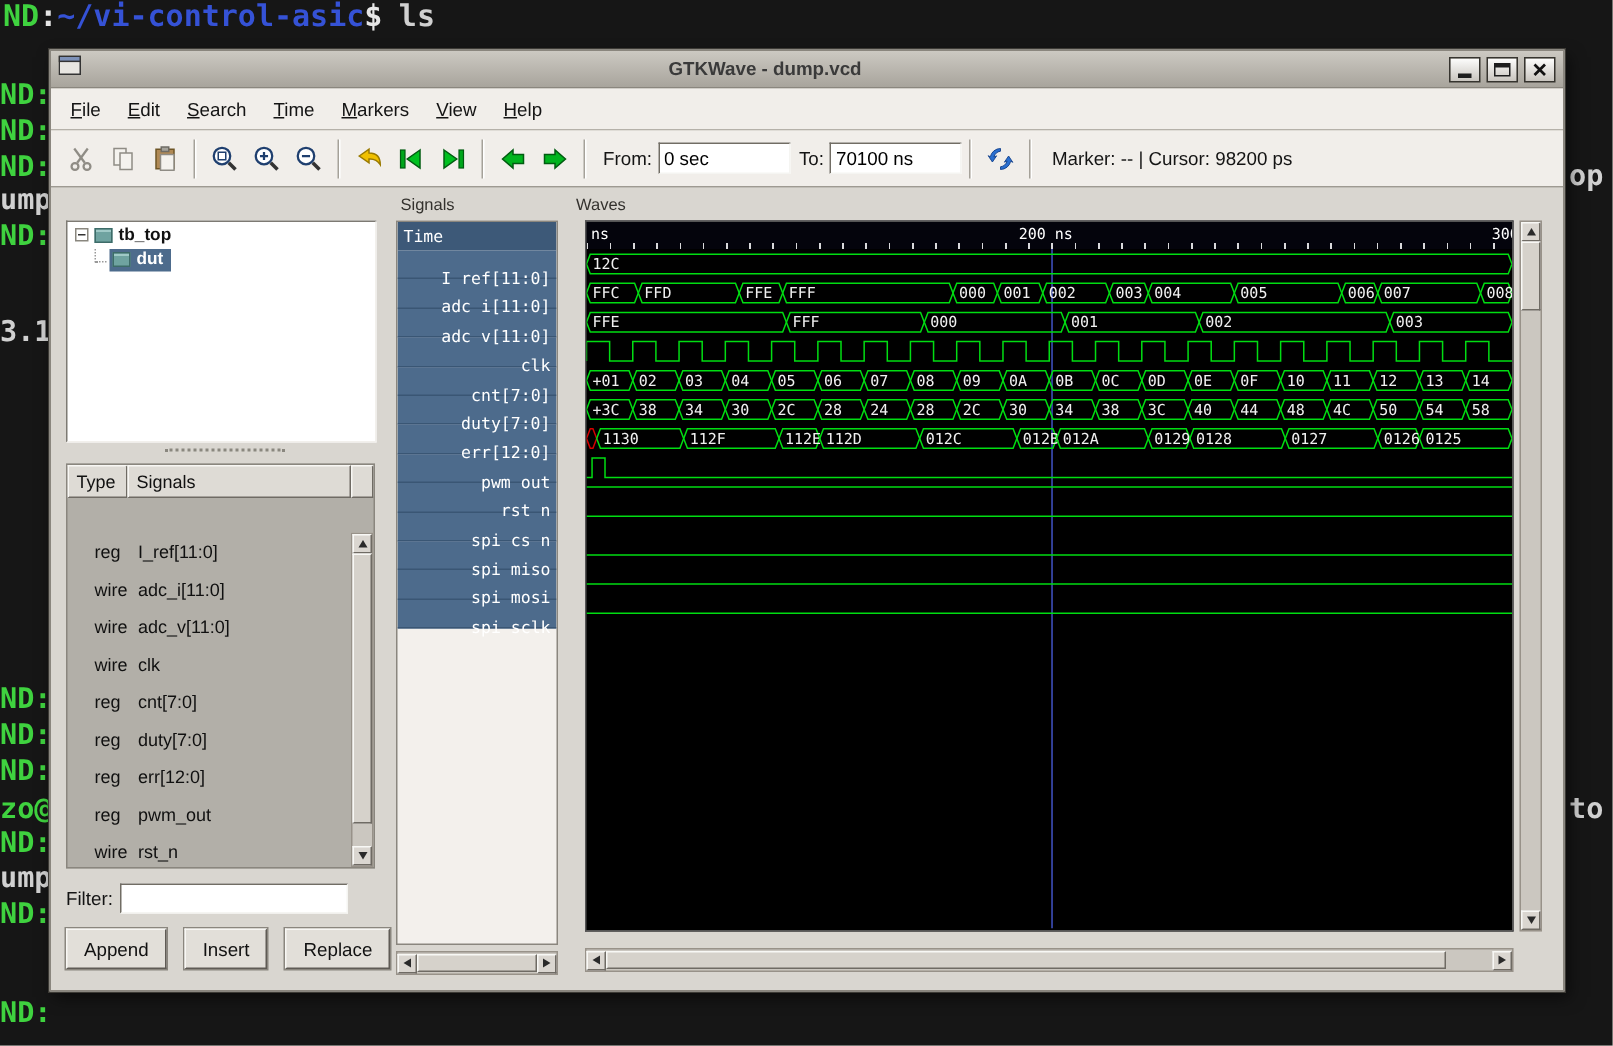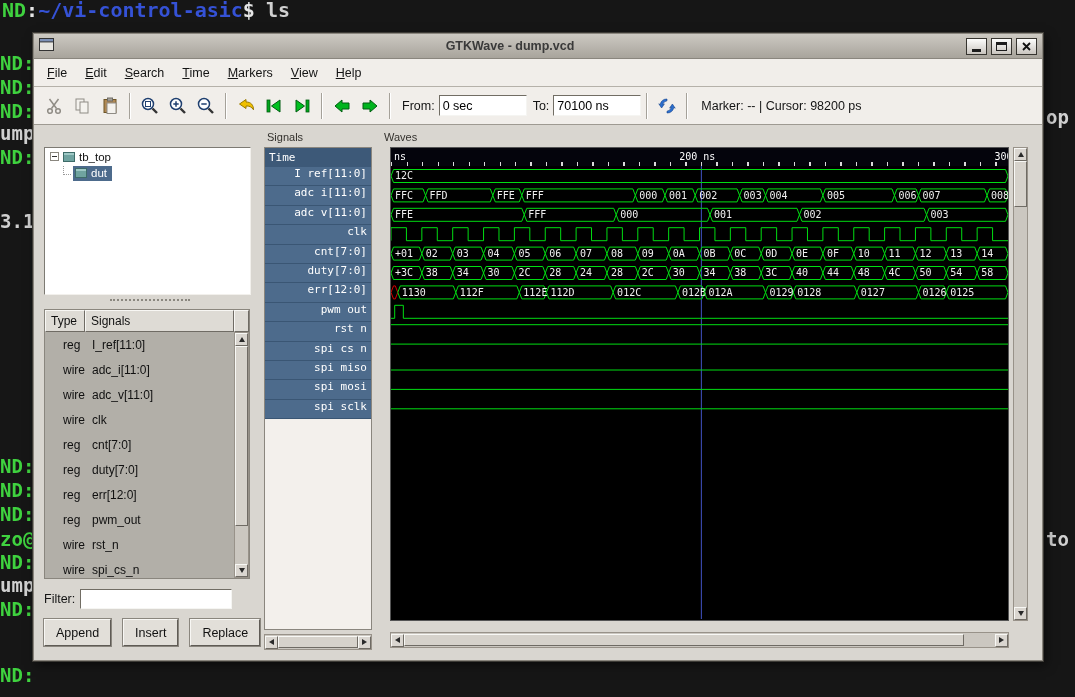--- a/index.html
+++ b/index.html
@@ -39,33 +39,33 @@
   .status-text { font-size:12.5px; color:#141414; margin-left:8px; white-space:nowrap; }
 
   .main { position:relative; height:537px; }
   .panel-header { font-size:11px; color:#33312d; height:16px; padding:2px 0 0 3px; }
 
   
   .sst { position:absolute; left:8px; top:4px; width:216px; height:523px; }
   .tri-down { display:inline-block; width:0; height:0; border-left:4px solid transparent; border-right:4px solid transparent;
     border-top:5px solid #4a4843; margin-right:4px; }
   .treebox { position:absolute; left:2px; top:18px; width:207px; height:148px; background:#fff;
-    border:1px solid; border-color:#7d7a73 #f2f0ec #f2f0ec #7d7a73; overflow:hidden; }
+    border:1px solid; border-color:#7d7a73 #f2f0ec #f2f0ec #7d7a73; overflow:hidden;font-weight:bold; }
   .tree-row { display:flex; align-items:center; height:17px; font-size:11.5px; color:#111; padding-left:5px; }
   .expander { width:9px; height:9px; background:#fff; border:1px solid #8a877f; position:relative; margin-right:4px; flex:none; }
   .expander::after { content:""; position:absolute; left:1px; top:3px; width:5px; height:1px; background:#333; }
   .scope-icon { width:12px; height:10px; background:#6fa3a0; border:1px solid #3d6b68; margin-right:4px; flex:none;
     background-image:linear-gradient(#9fc9c6 2px, transparent 2px); }
   .tree-child { padding-left:18px; }
   .tree-elbow { width:8px; height:9px; border-left:1px dotted #999; border-bottom:1px dotted #999; margin:-6px 2px 0 0; flex:none; }
   .sel-chip { background:#4d6b8c; color:#fff; padding:1px 5px 2px 2px; display:flex; align-items:center; }
   .grip { position:absolute; left:68px; top:170px; width:80px; border-top:2px dotted #8a877f; }
 
   .sigtable { position:absolute; left:2px; top:180px; width:206px; height:270px; background:#b2afa8;
-    border:1px solid #8a867e; overflow:hidden; display:flex; flex-direction:column; }
+    border:1px solid #8a867e; overflow:hidden; display:flex; flex-direction:column;gap:23px; }
   .thead { display:flex; height:22px; flex:none; }
   .th { background:#deDBd5; background:#dedbd5; border:1px solid; border-color:#f8f7f4 #6f6b64 #6f6b64 #f8f7f4;
     font-size:12px; color:#111; padding:3px 5px; }
   .th.type { width:40px; flex:none; }
   .th.name { flex:1; }
   .th.corner { width:15px; flex:none; }
   .tbody-wrap { display:flex; flex:1; overflow:hidden; }
   .tbody { flex:1; overflow:hidden; }
   .trow { display:flex; height:25px; align-items:center; font-size:12px; color:#101010; }
   .tcell.type { width:40px; flex:none; padding-left:18px; }
@@ -88,21 +88,21 @@
   .btn-row { position:absolute; left:2px; top:490px; width:212px; display:flex; }
   .gbtn { height:27px; background:#e2dfd9; border:1px solid; border-color:#f8f7f4 #5f5b55 #5f5b55 #f8f7f4;
     box-shadow:0 0 0 1px #8a867e; font:12.5px "Liberation Sans",sans-serif; color:#111; padding:0 11px; margin-right:12px; }
 
   
   .signals { position:absolute; left:230px; top:4px; width:108px; height:523px; }
   .sig-body { position:absolute; left:0; top:18px; width:108px; height:483px; background:#f3f0ec;
     border:1px solid #8a867e; overflow:hidden; }
   .time-bar { height:19px; background:#3d5978; color:#fff; font:11px "DejaVu Sans Mono",monospace; padding:3px 0 0 4px; }
   .sig-name { height:19.4px; background:#4d6b8c; border-bottom:1px solid #3a5674; color:#fff;
-    font:11px "DejaVu Sans Mono",monospace; text-align:right; padding:0 4px 0 0; }
+    font:11px "DejaVu Sans Mono",monospace; text-align:right; padding:12px 4px 0 0; }
   .sig-hscroll { position:absolute; left:0; bottom:2px; width:108px; height:16px; background:#cbc7c0;
     border:1px solid #989289; display:flex; align-items:center; }
   .sb-thumb-h { height:12px; background:#d6d2cb; border:1px solid; border-color:#f8f8f5 #6f6b64 #6f6b64 #f8f8f5; flex:1; }
 
   
   .waves { position:absolute; left:347px; top:4px; width:657px; height:523px; }
   .timeline { position:absolute; left:9px; top:18px; width:619px; height:19px; background:#04040c; overflow:hidden;
     border:1px solid #555; border-bottom:none;
     background-image:repeating-linear-gradient(90deg, rgba(255,255,255,.85) 0 1px, transparent 1px 15.5px);
     background-size:100% 4px; background-position:0 100%; background-repeat:no-repeat; }

